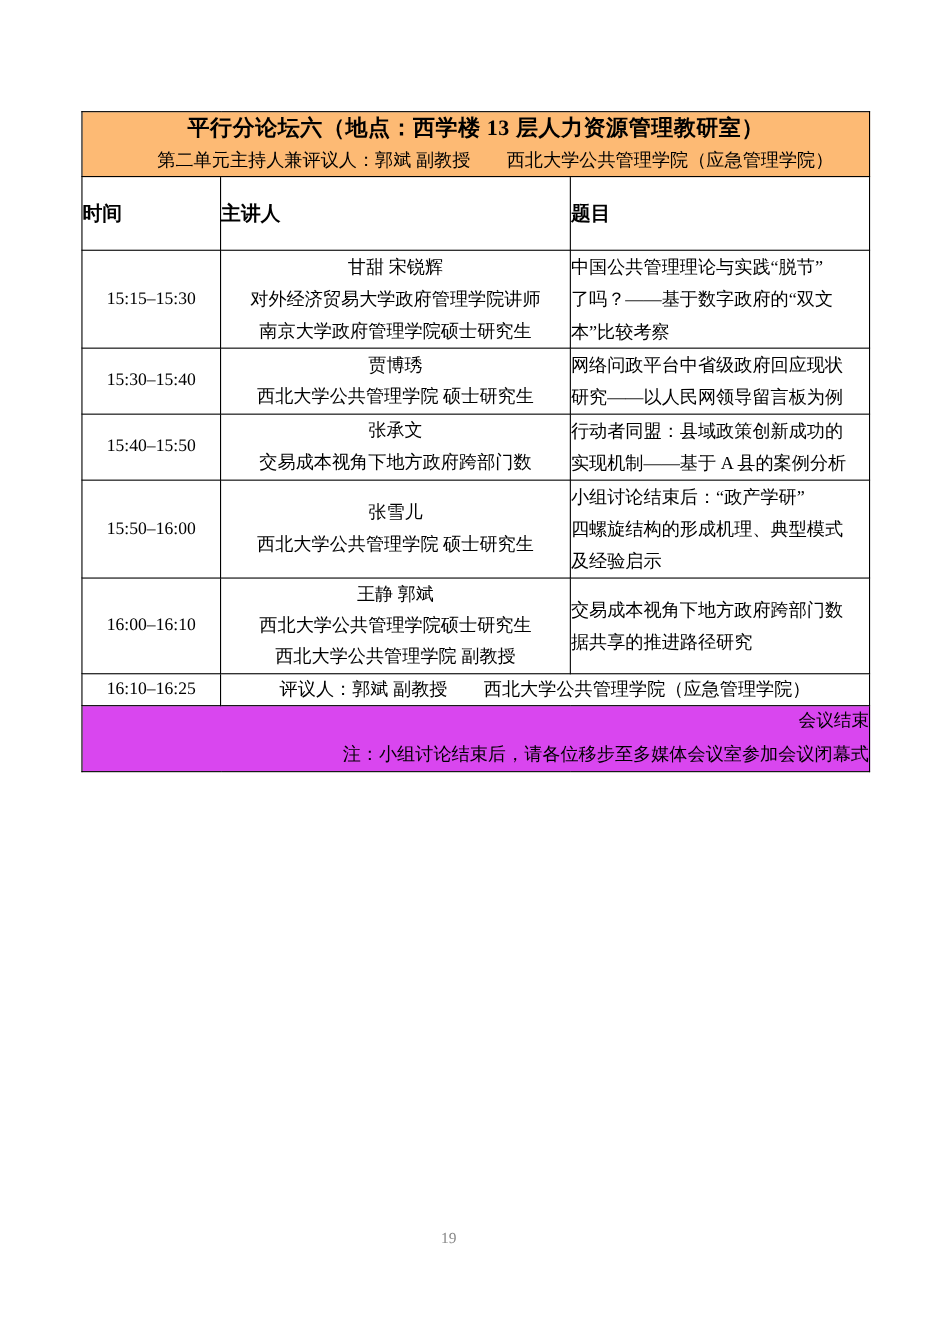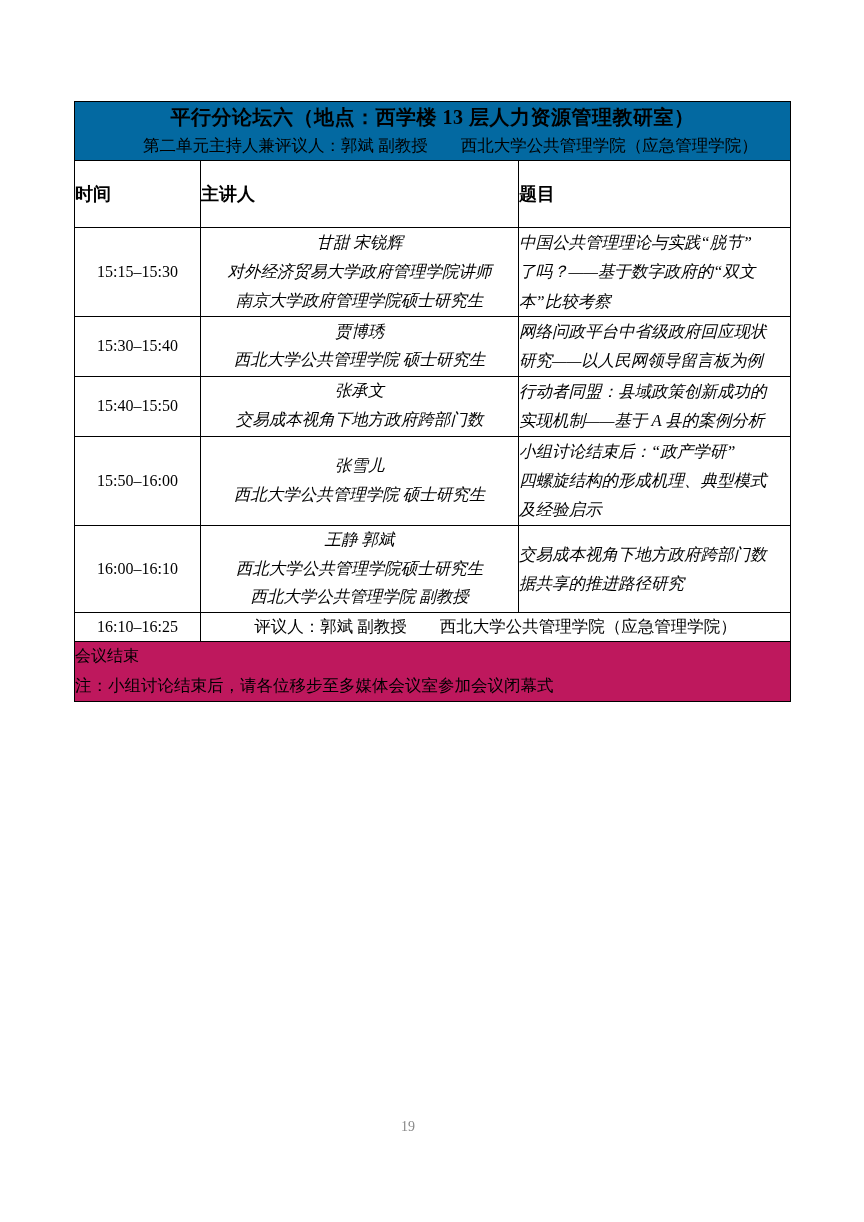--- a/index.html
+++ b/index.html
@@ -29,21 +29,21 @@
     width: 716px;
     border-collapse: collapse;
     table-layout: fixed;
   }
   .doc-table td {
     border: 1px solid #000000;
     vertical-align: middle;
     padding: 0;
   }
   .header-cell {
-    background: #0369a1;
+    background: #fdba74;
     padding: 14px 18px 16px 18px;
     text-align: left;
   }
   .header-title {
     text-align: center;
     font-size: 20px;
     font-weight: bold;
     letter-spacing: 0.5px;
     line-height: 1.5;
   }
@@ -72,31 +72,30 @@
   }
   .cell-topic {
     text-align: left;
     font-size: 16.5px;
     line-height: 1.78;
     padding: 14px 14px 14px 16px;
   }
   .cell-speaker .line,
   .cell-topic .line {
     display: block;
-    font-style: italic;
   }
   .row-full {
     text-align: center;
     font-size: 16.5px;
     padding: 20px 10px;
     line-height: 1.7;
   }
   .footer-cell {
-    background: #be185d;
-    text-align: left;
+    background: #d946ef;
+    text-align: right;
     padding: 12px 10px 14px 10px;
   }
   .footer-line1 {
     font-size: 16px;
     line-height: 1.8;
   }
   .footer-line2 {
     font-size: 16.5px;
     line-height: 1.8;
   }

